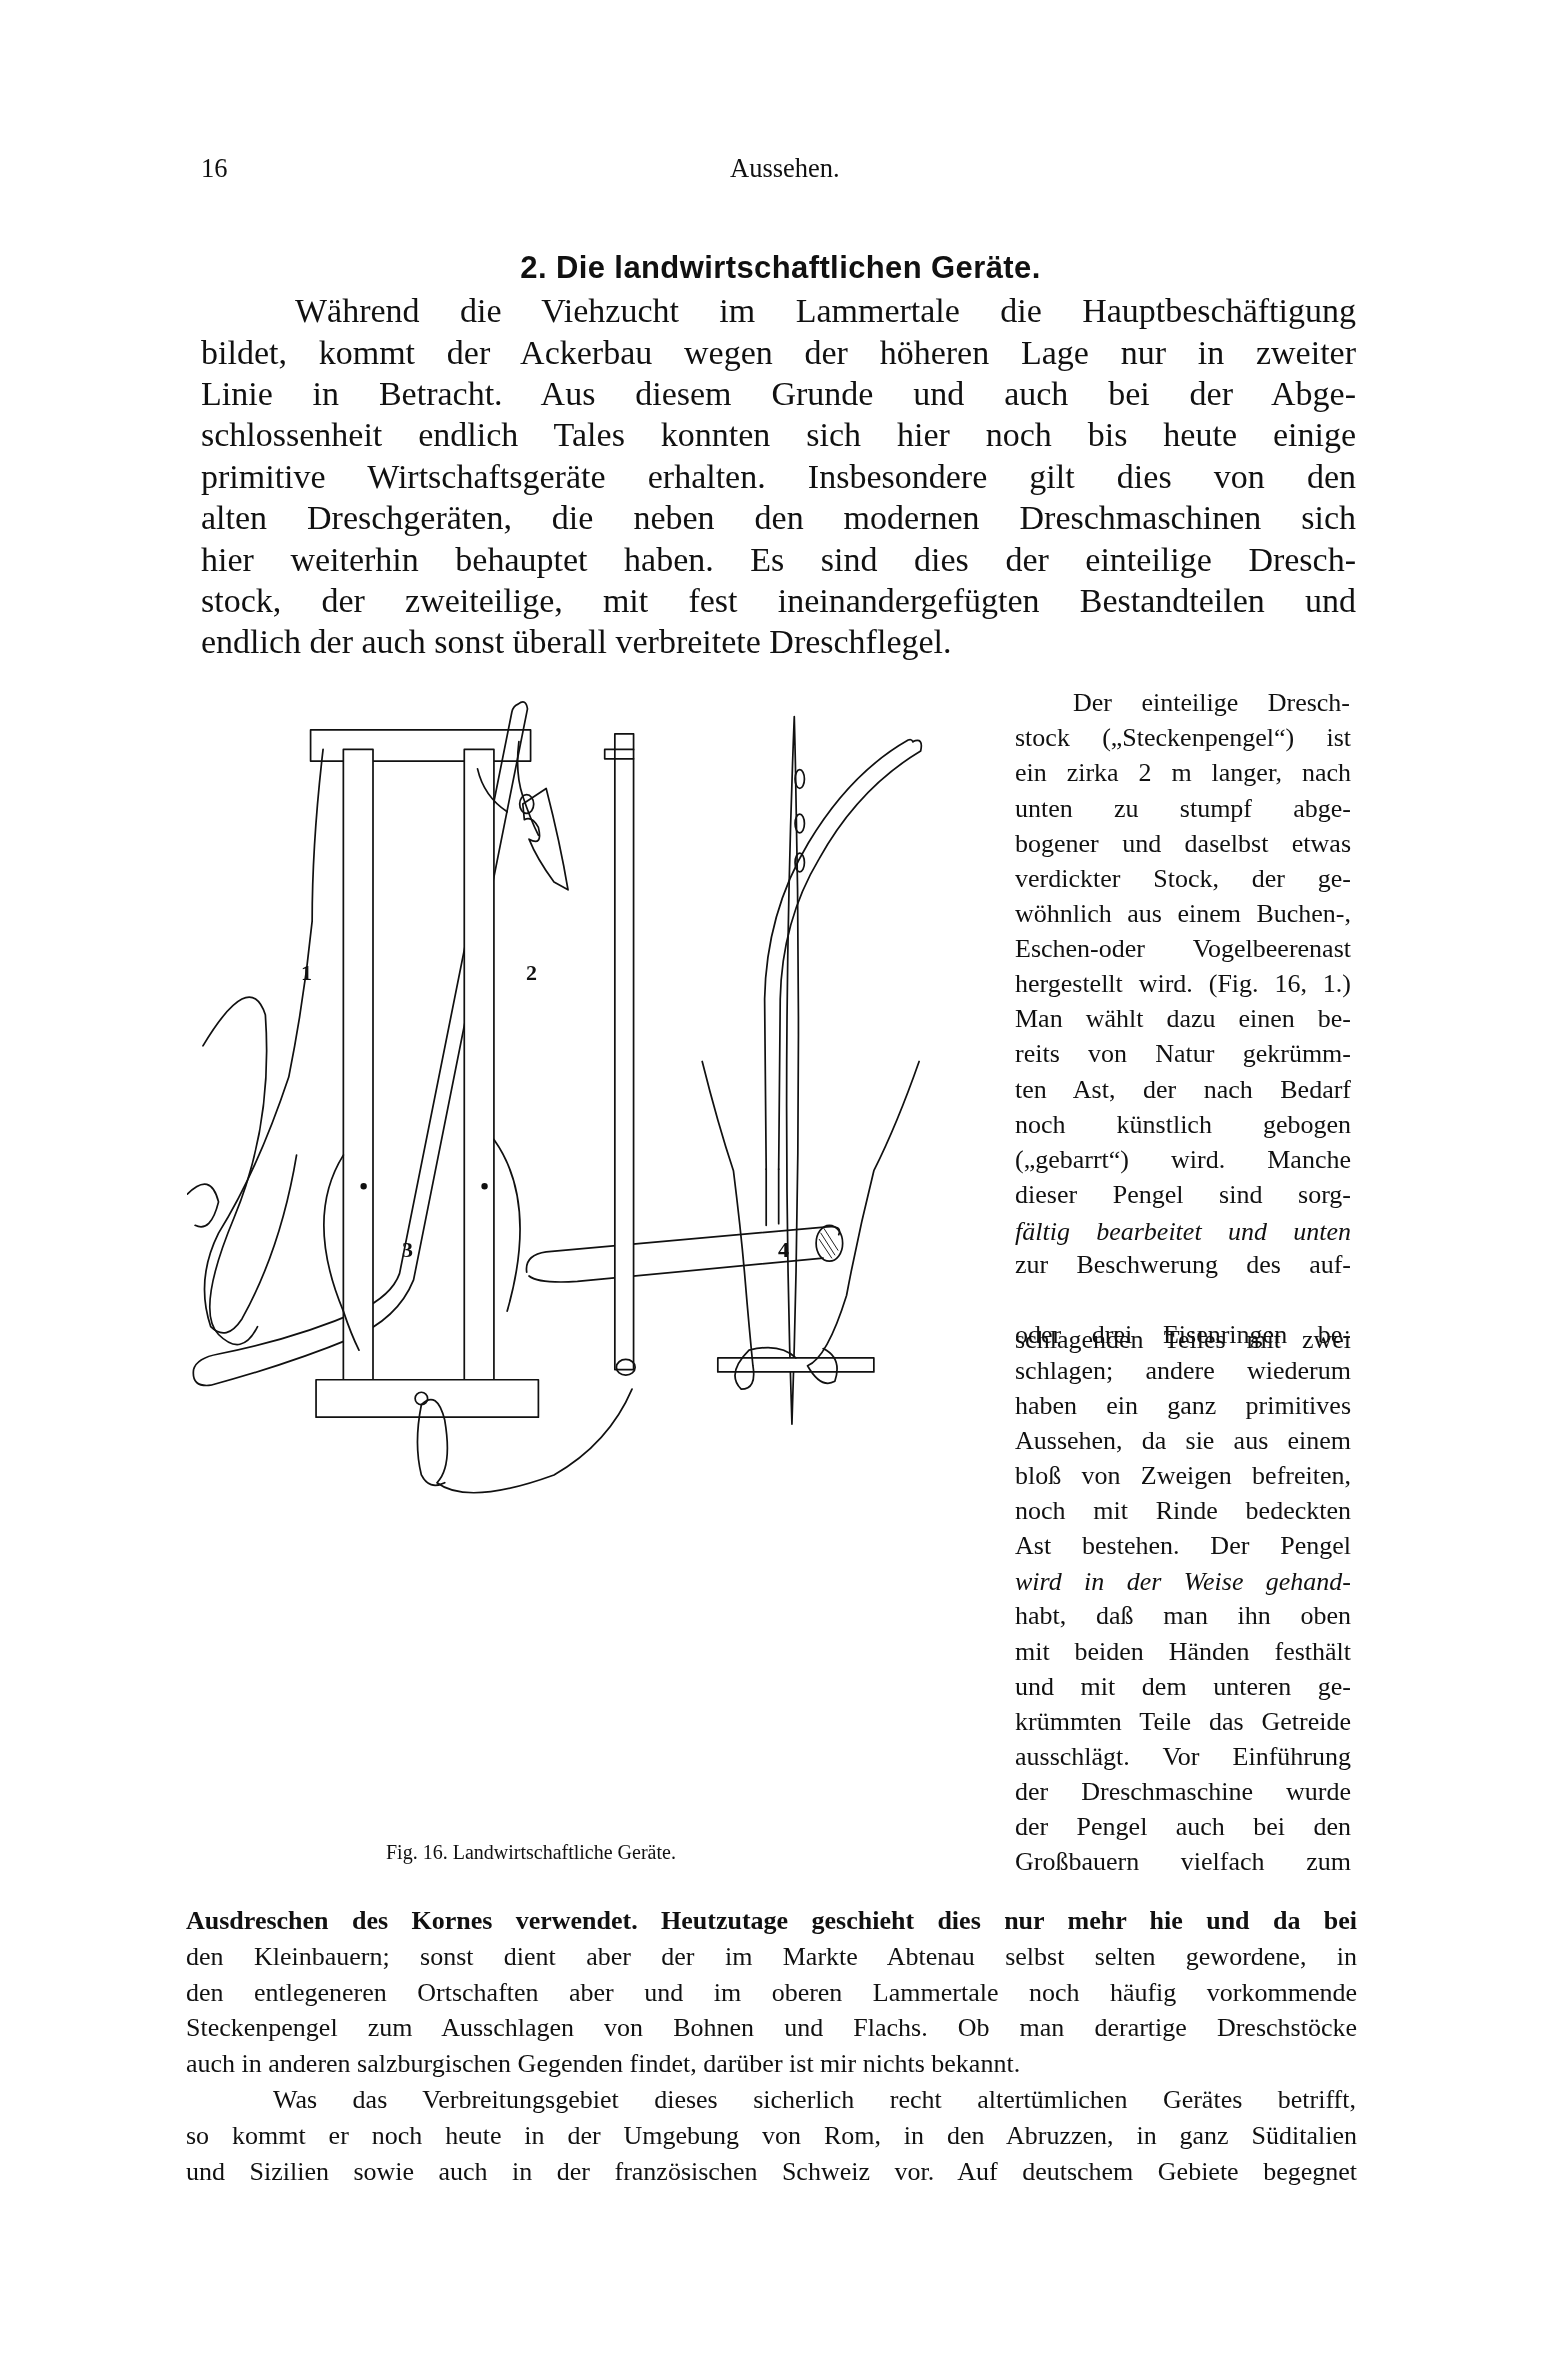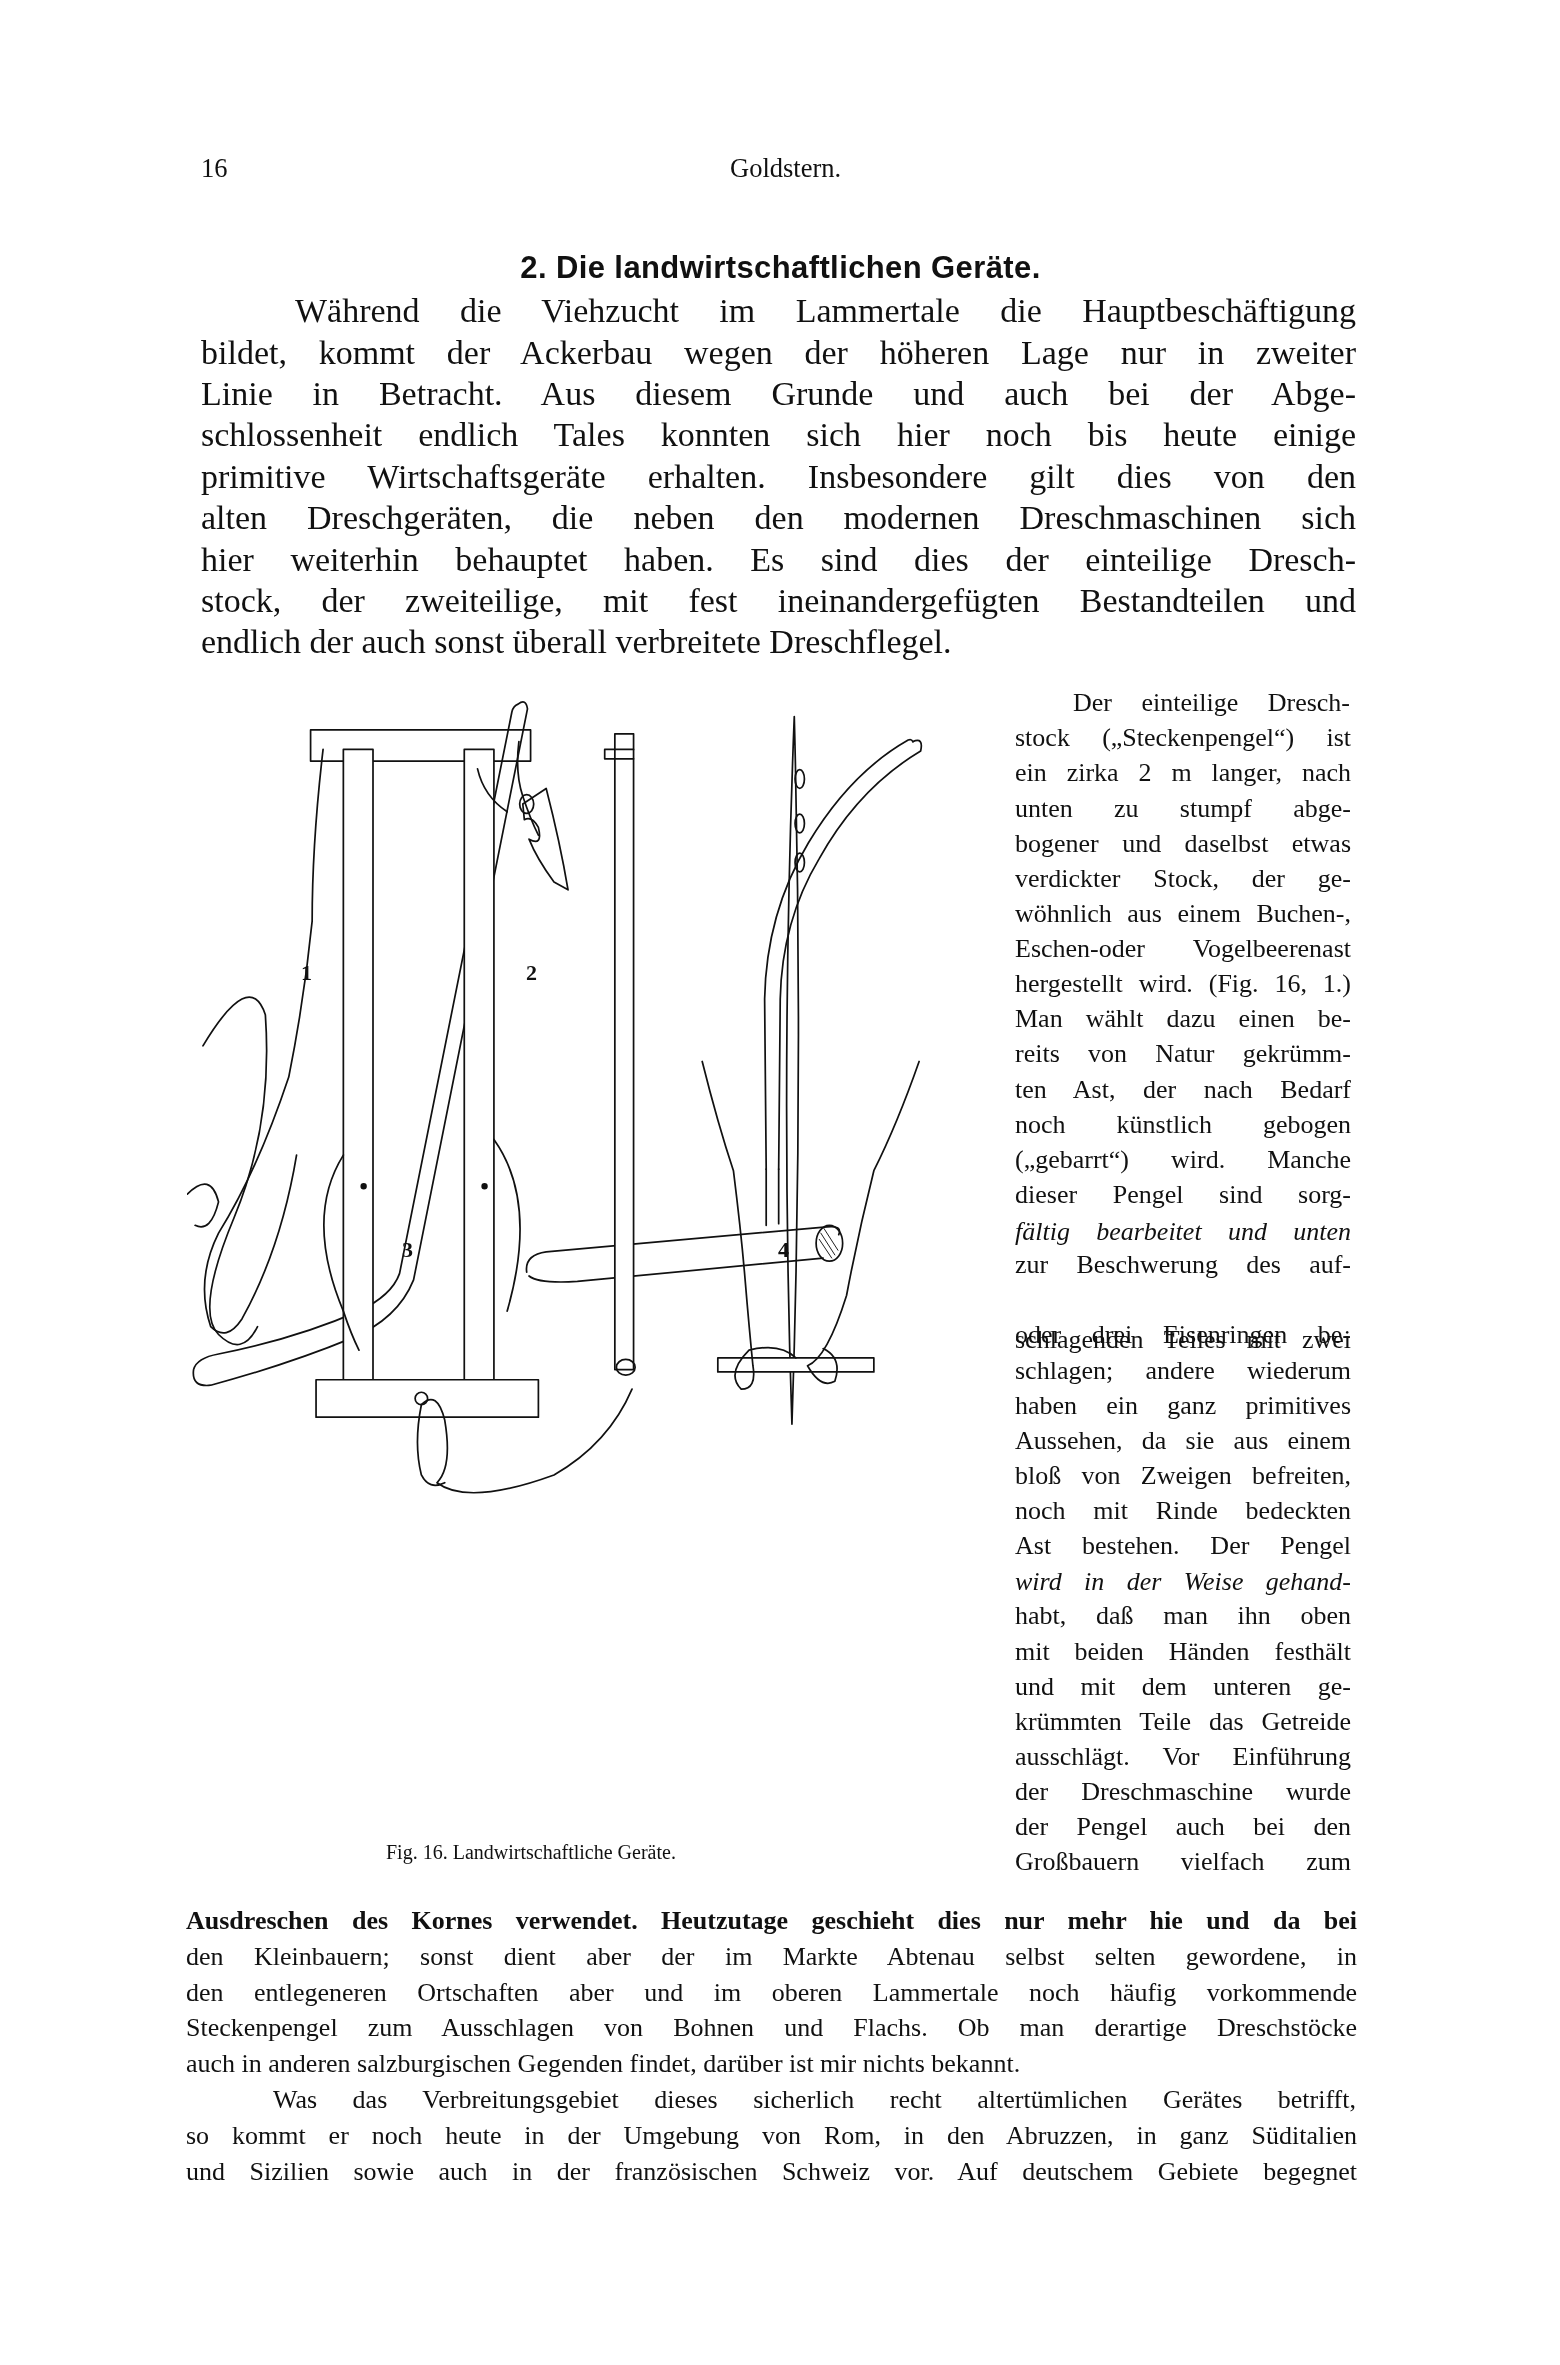--- a/index.html
+++ b/index.html
@@ -18,21 +18,21 @@
   .bottom.indent { left: 273px; width: 1083px; }
   .bottom.last { text-align-last: left; }
   .caption { font-size: 20px; }
   .fig-label { position: absolute; font-size: 22px; font-weight: bold; }
   #figure { position: absolute; left: 187px; top: 687px; width: 812px; height: 1139px; }
 </style>
 </head>
 <body>
 
 <div class="abs runhead" style="left:201px; top:153px;">16</div>
-<div class="abs runhead" style="left:730px; top:153px;">Goldstern.</div>
+<div class="abs runhead" style="left:730px; top:153px;">Aussehen.</div>
 
 <div class="abs title" style="left:0; width:1561px; text-align:center; top:250px;">2. Die landwirtschaftlichen Geräte.</div>
 
 <div>
   <div class="line main indent" style="top:290px;">Während die Viehzucht im Lammertale die Hauptbeschäftigung</div>
   <div class="line main" style="top:332px;">bildet, kommt der Ackerbau wegen der höheren Lage nur in zweiter</div>
   <div class="line main" style="top:373px;">Linie in Betracht. Aus diesem Grunde und auch bei der Abge-</div>
   <div class="line main" style="top:414px;">schlossenheit endlich Tales konnten sich hier noch bis heute einige</div>
   <div class="line main" style="top:456px;">primitive Wirtschaftsgeräte erhalten. Insbesondere gilt dies von den</div>
   <div class="line main" style="top:497px;">alten Dreschgeräten, die neben den modernen Dreschmaschinen sich</div>

